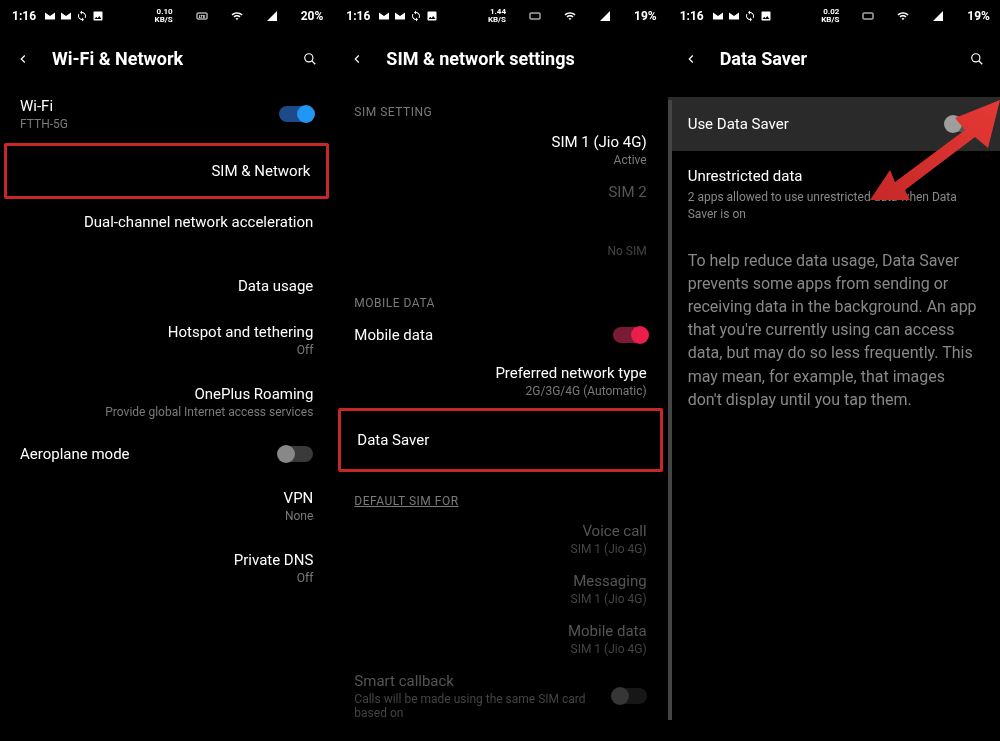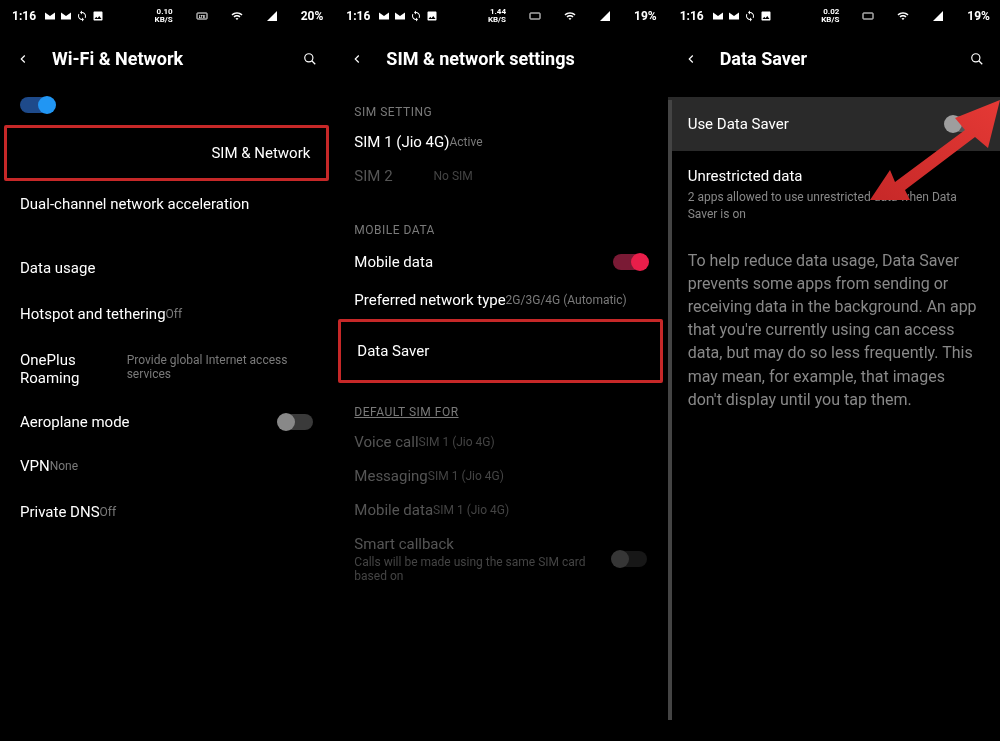--- a/index.html
+++ b/index.html
@@ -46,21 +46,22 @@
     padding: 20px 16px 16px 16px;
   }
   .back { margin-right: 22px; display:flex; align-items:center; }
   .title { font-size: 18px; font-weight: 700; flex: 1; color: #fff; }
   .search { margin-left: auto; display:flex; }
 
   .content { flex: 1; padding: 0 0 0 0; }
   .row {
     padding: 14px 20px;
     display: flex;
-    flex-direction: row;
+    flex-direction: column;
+    align-items: flex-end;
   }
   .row-flex {
     padding: 12px 20px;
     display: flex;
     align-items: center;
   }
   .row-main { flex:1; }
   .row-title { font-size: 15px; color: #fff; font-weight: 400; }
   .row-sub { font-size: 12px; color: #7a7a7a; margin-top: 2px; }
 
@@ -170,20 +171,24 @@
     <span class="search">
       <svg class="ico" viewBox="0 0 24 24">
           <circle cx="10" cy="10" r="7" stroke="#fff" stroke-width="2" fill="none"></circle>
           <path d="M15 15l6 6" stroke="#fff" stroke-width="2"></path>
         </svg>
     </span>
   </div>
 
   <div class="content">
     <div class="row-flex">
+      <div class="row-main">
+        <div class="row-title">Wi-Fi</div>
+        <div class="row-sub">FTTH-5G</div>
+      </div>
       <div class="toggle on-blue"></div>
     </div>
 
     <div class="highlight row-flex" style="padding-top:16px;padding-bottom:16px;justify-content:flex-end;">
       <div class="row-title">SIM &amp; Network</div>
     </div>
 
     <div class="row">
       <div class="row-title">Dual-channel network acceleration</div>
     </div>

